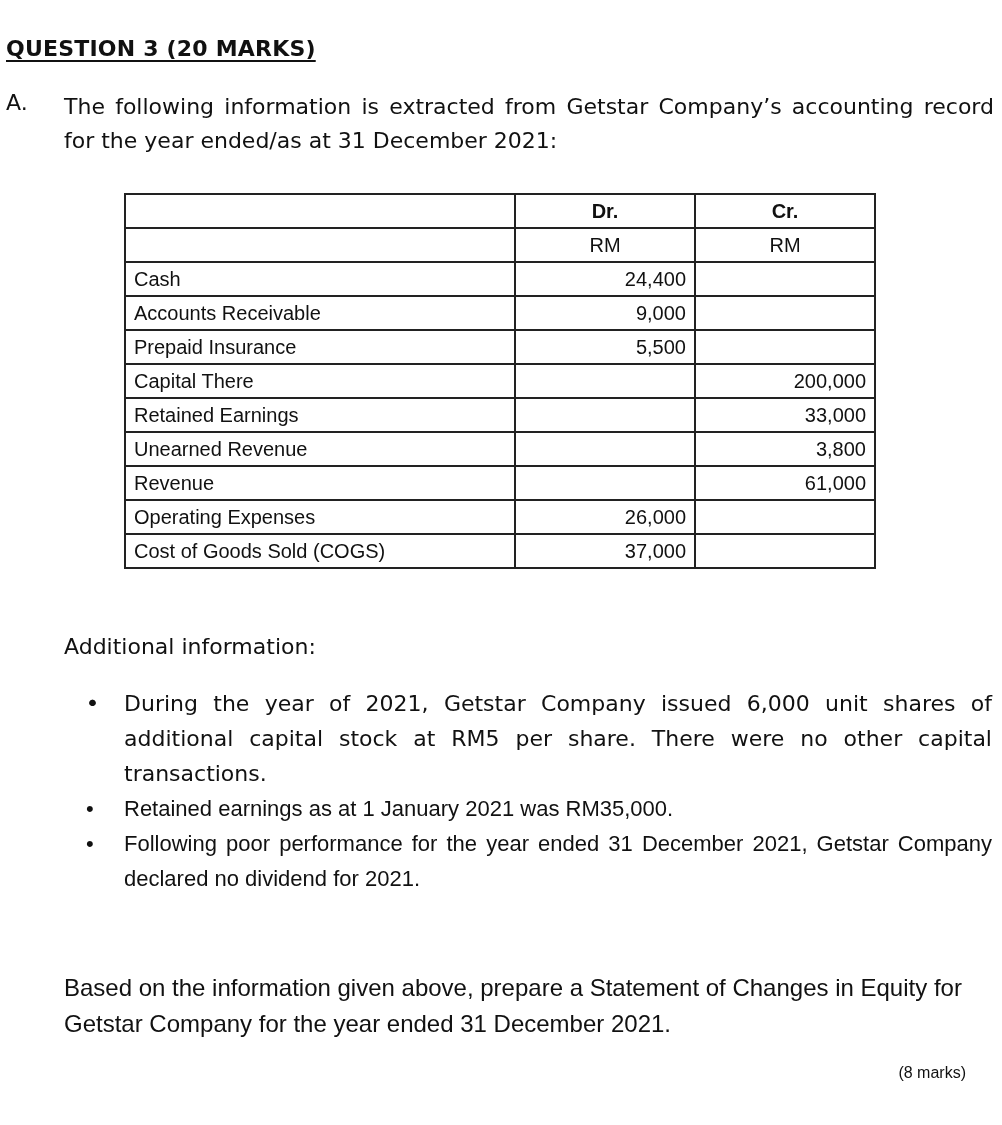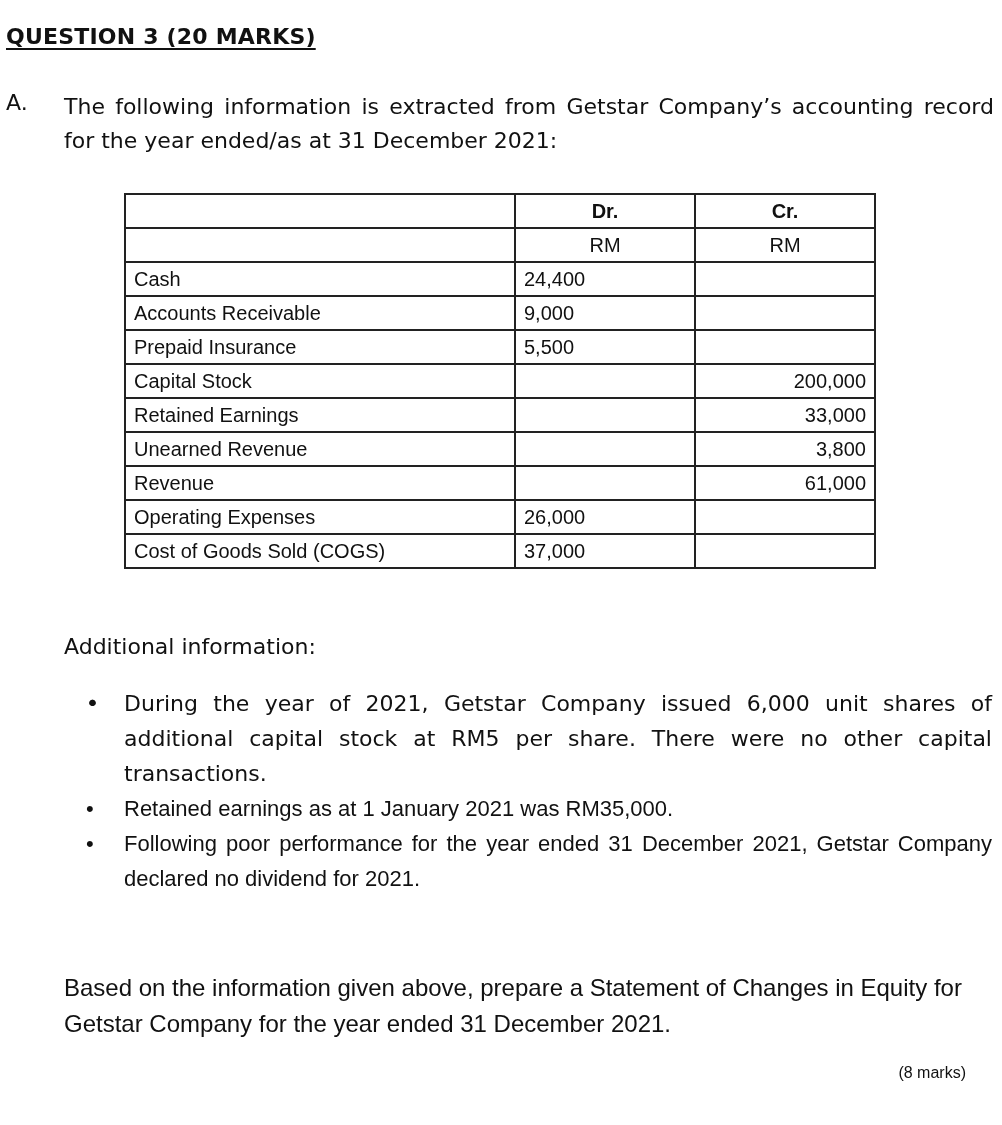--- a/index.html
+++ b/index.html
@@ -2,37 +2,37 @@
 <html><head>
 <meta charset="utf-8">
 <style>
   html, body { margin: 0; padding: 0; background: #ffffff; }
   body {
     width: 1002px; height: 1125px; position: relative; overflow: hidden;
     font-family: "DejaVu Sans", sans-serif; color: #111111;
   }
   .abs { position: absolute; }
   .q-title {
-    left: 6px; top: 24px; font-size: 22px; font-weight: bold;
+    left: 6px; top: 36px; font-size: 22px; font-weight: bold;
     text-decoration: underline; text-underline-offset: 4px; letter-spacing: 0.2px;
   }
   .sec-label { left: 6px; top: 90px; font-size: 22px; }
   .intro { left: 64px; top: 90px; width: 930px; font-size: 22px; line-height: 34px; text-align: justify; text-align-last: left; }
   .intro .l1 { display: block; text-align: justify; text-align-last: justify; }
   table.tb {
     position: absolute; left: 124px; top: 193px; border-collapse: collapse;
     font-family: "Liberation Sans Narrow", "Liberation Sans", sans-serif;
     font-size: 20px;
   }
   table.tb td {
     border: 2px solid #222; padding: 0 8px; height: 32px; vertical-align: middle;
     white-space: nowrap;
   }
   table.tb td.c-name { width: 372px; text-align: left; font-stretch: condensed; }
-  table.tb td.c-dr { width: 162px; text-align: left; }
+  table.tb td.c-dr { width: 162px; text-align: right; }
   table.tb td.c-cr { width: 162px; text-align: right; border-radius: 13px; }
   table.tb tr.hdr td.c-dr, table.tb tr.hdr td.c-cr { text-align: center; }
   table.tb tr.hdr1 td { font-weight: bold; }
   .add-info { left: 64px; top: 634px; font-size: 22px; }
   ul.bullets { position: absolute; left: 64px; top: 686px; width: 928px; margin: 0; padding: 0; list-style: none; font-size: 22px; line-height: 35px; }
   ul.bullets li { position: relative; padding-left: 60px; text-align: justify; }
   ul.bullets li .dot { position: absolute; left: 22px; top: 0; font-size: 22px; }
   ul.bullets li.narrowtxt { font-family: "Liberation Sans", sans-serif; }
   .closing { left: 64px; top: 970px; width: 928px; font-size: 24px; line-height: 36px; font-family: "Liberation Sans", sans-serif; }
   .marks { right: 36px; top: 1064px; font-size: 16px; font-family: "Liberation Sans", sans-serif; }
@@ -69,21 +69,21 @@
     <td class="c-name">Accounts Receivable</td>
     <td class="c-dr">9,000</td>
     <td class="c-cr"></td>
   </tr>
   <tr>
     <td class="c-name">Prepaid Insurance</td>
     <td class="c-dr">5,500</td>
     <td class="c-cr"></td>
   </tr>
   <tr>
-    <td class="c-name">Capital Stock</td>
+    <td class="c-name">Capital There</td>
     <td class="c-dr"></td>
     <td class="c-cr">200,000</td>
   </tr>
   <tr>
     <td class="c-name">Retained Earnings</td>
     <td class="c-dr"></td>
     <td class="c-cr">33,000</td>
   </tr>
   <tr>
     <td class="c-name">Unearned Revenue</td>

